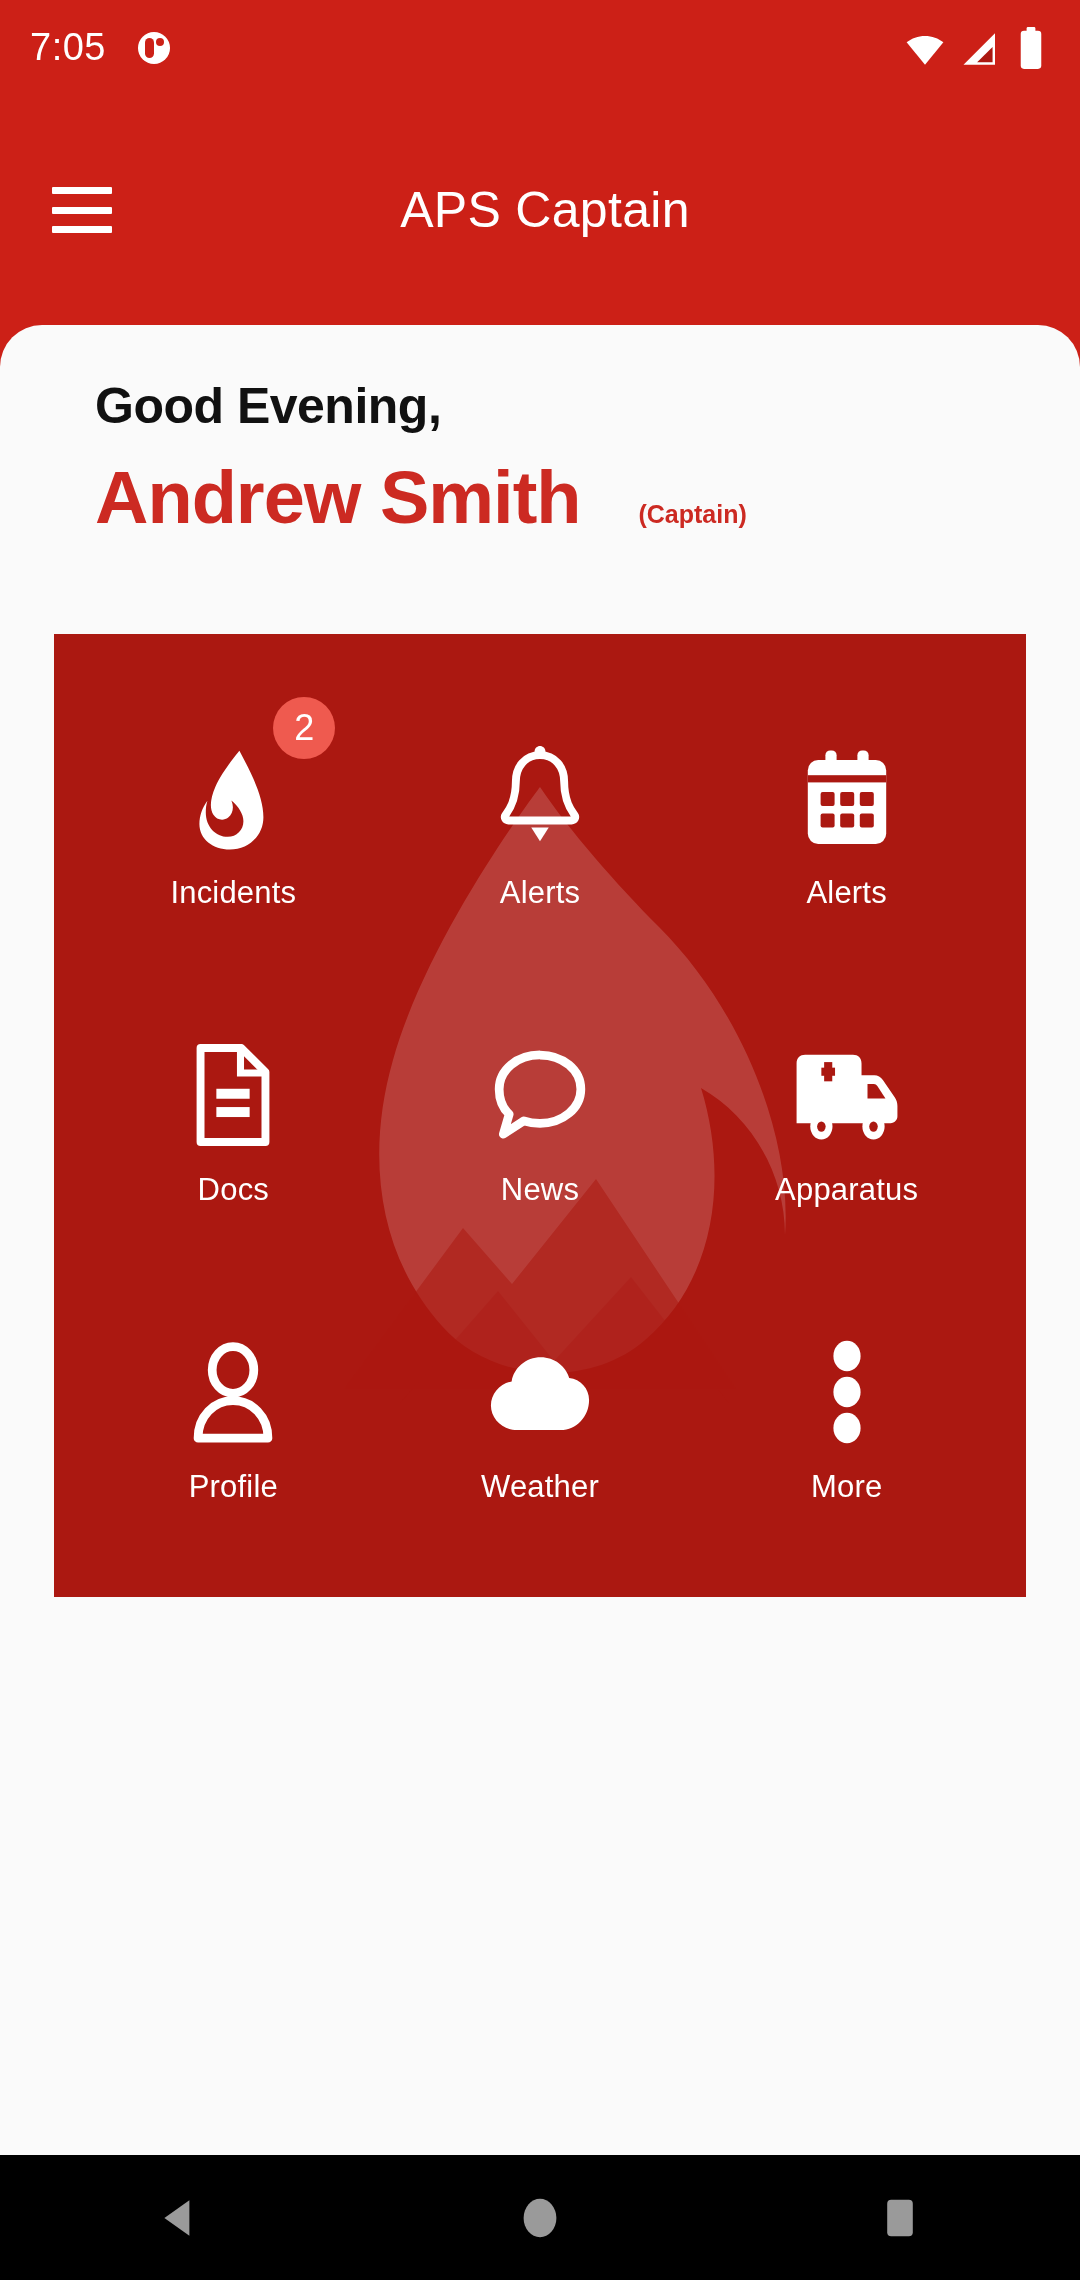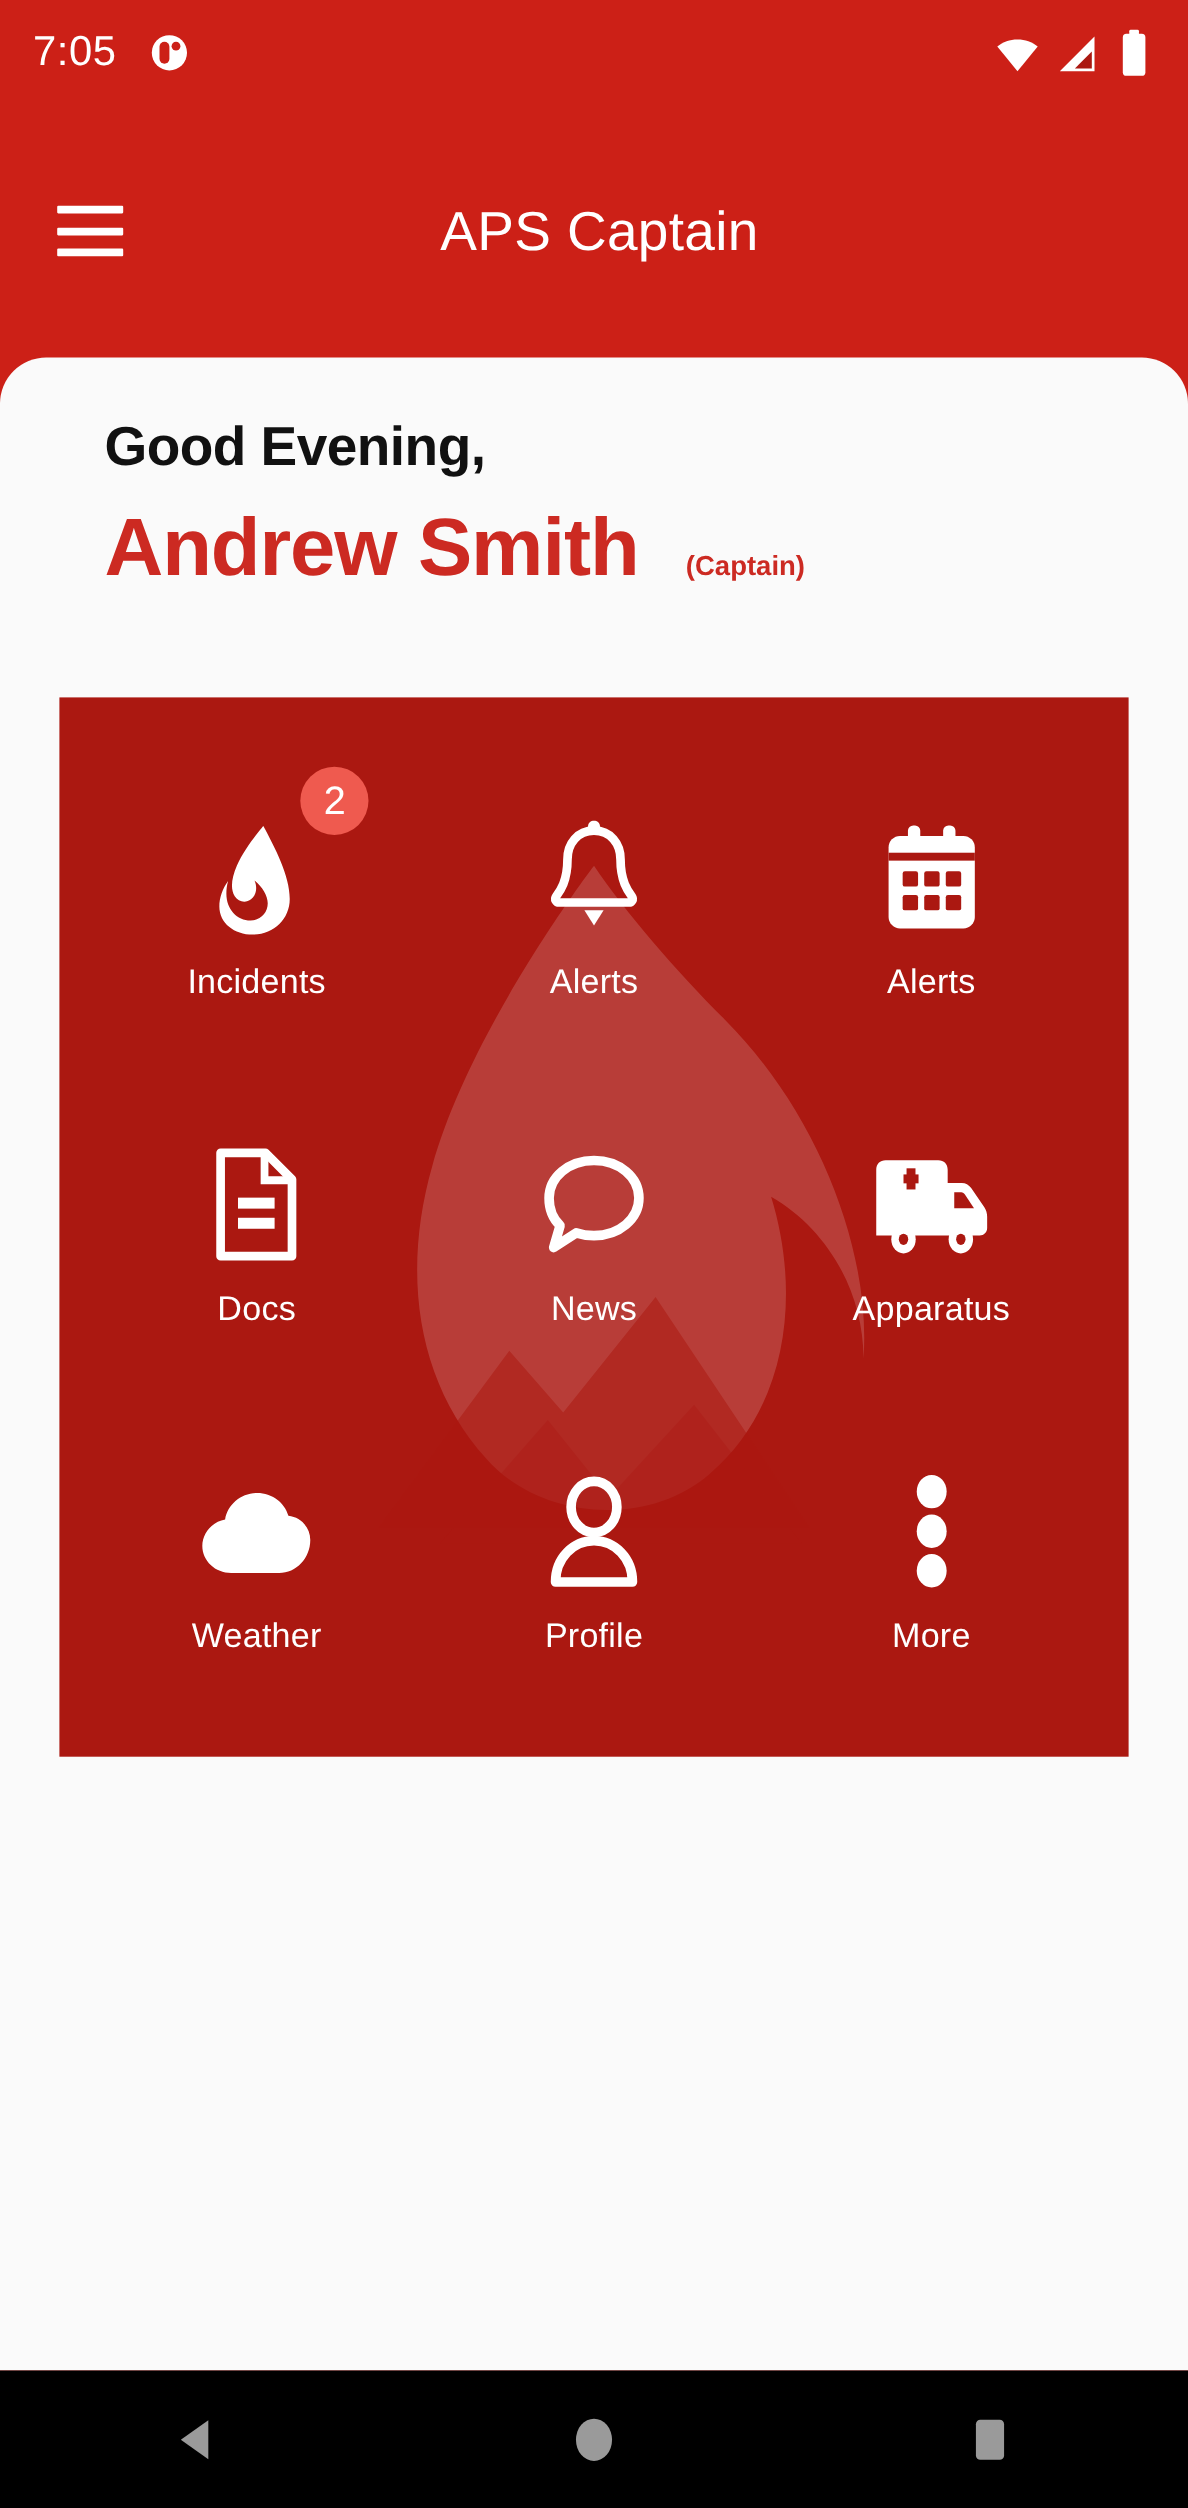--- a/index.html
+++ b/index.html
@@ -69,21 +69,21 @@
     border-top-right-radius:42px;
     padding-left:43px;
   }
 
   #greeting-block { padding:52px 0 0 52px; }
   #greeting-text {
     font-size:50px; color:#111111; font-weight:700;
     letter-spacing:-0.5px;
   }
   #user-row {
-    display:flex; align-items:baseline; gap:43px;
+    display:flex; align-items:baseline; gap:58px;
     margin-top:26px;
   }
   #user-name {
     font-size:74px; color:#CC2A22; font-weight:700;
     letter-spacing:-1px; line-height:1;
   }
   #user-rank {
     font-size:25px; color:#CC2A22; font-weight:700;
   }
 
@@ -269,35 +269,35 @@
               <ellipse cx="19.2" cy="18.4" rx="2.6" ry="3" fill="#ffffff"></ellipse>
               <ellipse cx="7" cy="18.4" rx="1" ry="1.2" fill="#AB1811"></ellipse>
               <ellipse cx="19.2" cy="18.4" rx="1" ry="1.2" fill="#AB1811"></ellipse>
             </svg>
           </div>
           <div class="cell-label">Apparatus</div>
         </div>
 
         <div class="grid-cell">
           <div class="cell-icon">
-            <svg width="110" height="86" viewBox="0 0 26 20">
-              <path fill="#ffffff" d="M7.6 19 C4.2 19 1.4 16.4 1.4 13.2 C1.4 10.4 3.5 8 6.3 7.5 C6.8 4.3 9.7 1.8 13.2 1.8 C16.4 1.8 19.1 3.9 19.9 6.7 C22.6 7 24.6 9.2 24.6 11.9 C24.6 15.8 21.6 19 17.9 19 Z"></path>
-            </svg>
-          </div>
-          <div class="cell-label">Weather</div>
-        </div>
-
-        <div class="grid-cell">
-          <div class="cell-icon">
             <svg width="92" height="104" viewBox="0 0 22 25">
               <ellipse cx="11" cy="7.2" rx="5" ry="5.6" fill="none" stroke="#ffffff" stroke-width="2.1"></ellipse>
               <path fill="none" stroke="#ffffff" stroke-width="2.1" stroke-linejoin="round" d="M2.6 23.6 C2.6 18.4 6.4 14.6 11 14.6 C15.6 14.6 19.4 18.4 19.4 23.6 Z"></path>
             </svg>
           </div>
           <div class="cell-label">Profile</div>
+        </div>
+
+        <div class="grid-cell">
+          <div class="cell-icon">
+            <svg width="110" height="86" viewBox="0 0 26 20">
+              <path fill="#ffffff" d="M7.6 19 C4.2 19 1.4 16.4 1.4 13.2 C1.4 10.4 3.5 8 6.3 7.5 C6.8 4.3 9.7 1.8 13.2 1.8 C16.4 1.8 19.1 3.9 19.9 6.7 C22.6 7 24.6 9.2 24.6 11.9 C24.6 15.8 21.6 19 17.9 19 Z"></path>
+            </svg>
+          </div>
+          <div class="cell-label">Weather</div>
         </div>
 
         <div class="grid-cell">
           <div class="cell-icon">
             <svg width="40" height="104" viewBox="0 0 10 26">
               <ellipse cx="5" cy="4" rx="3.4" ry="3.8" fill="#ffffff"></ellipse>
               <ellipse cx="5" cy="13" rx="3.4" ry="3.8" fill="#ffffff"></ellipse>
               <ellipse cx="5" cy="22" rx="3.4" ry="3.8" fill="#ffffff"></ellipse>
             </svg>
           </div>

